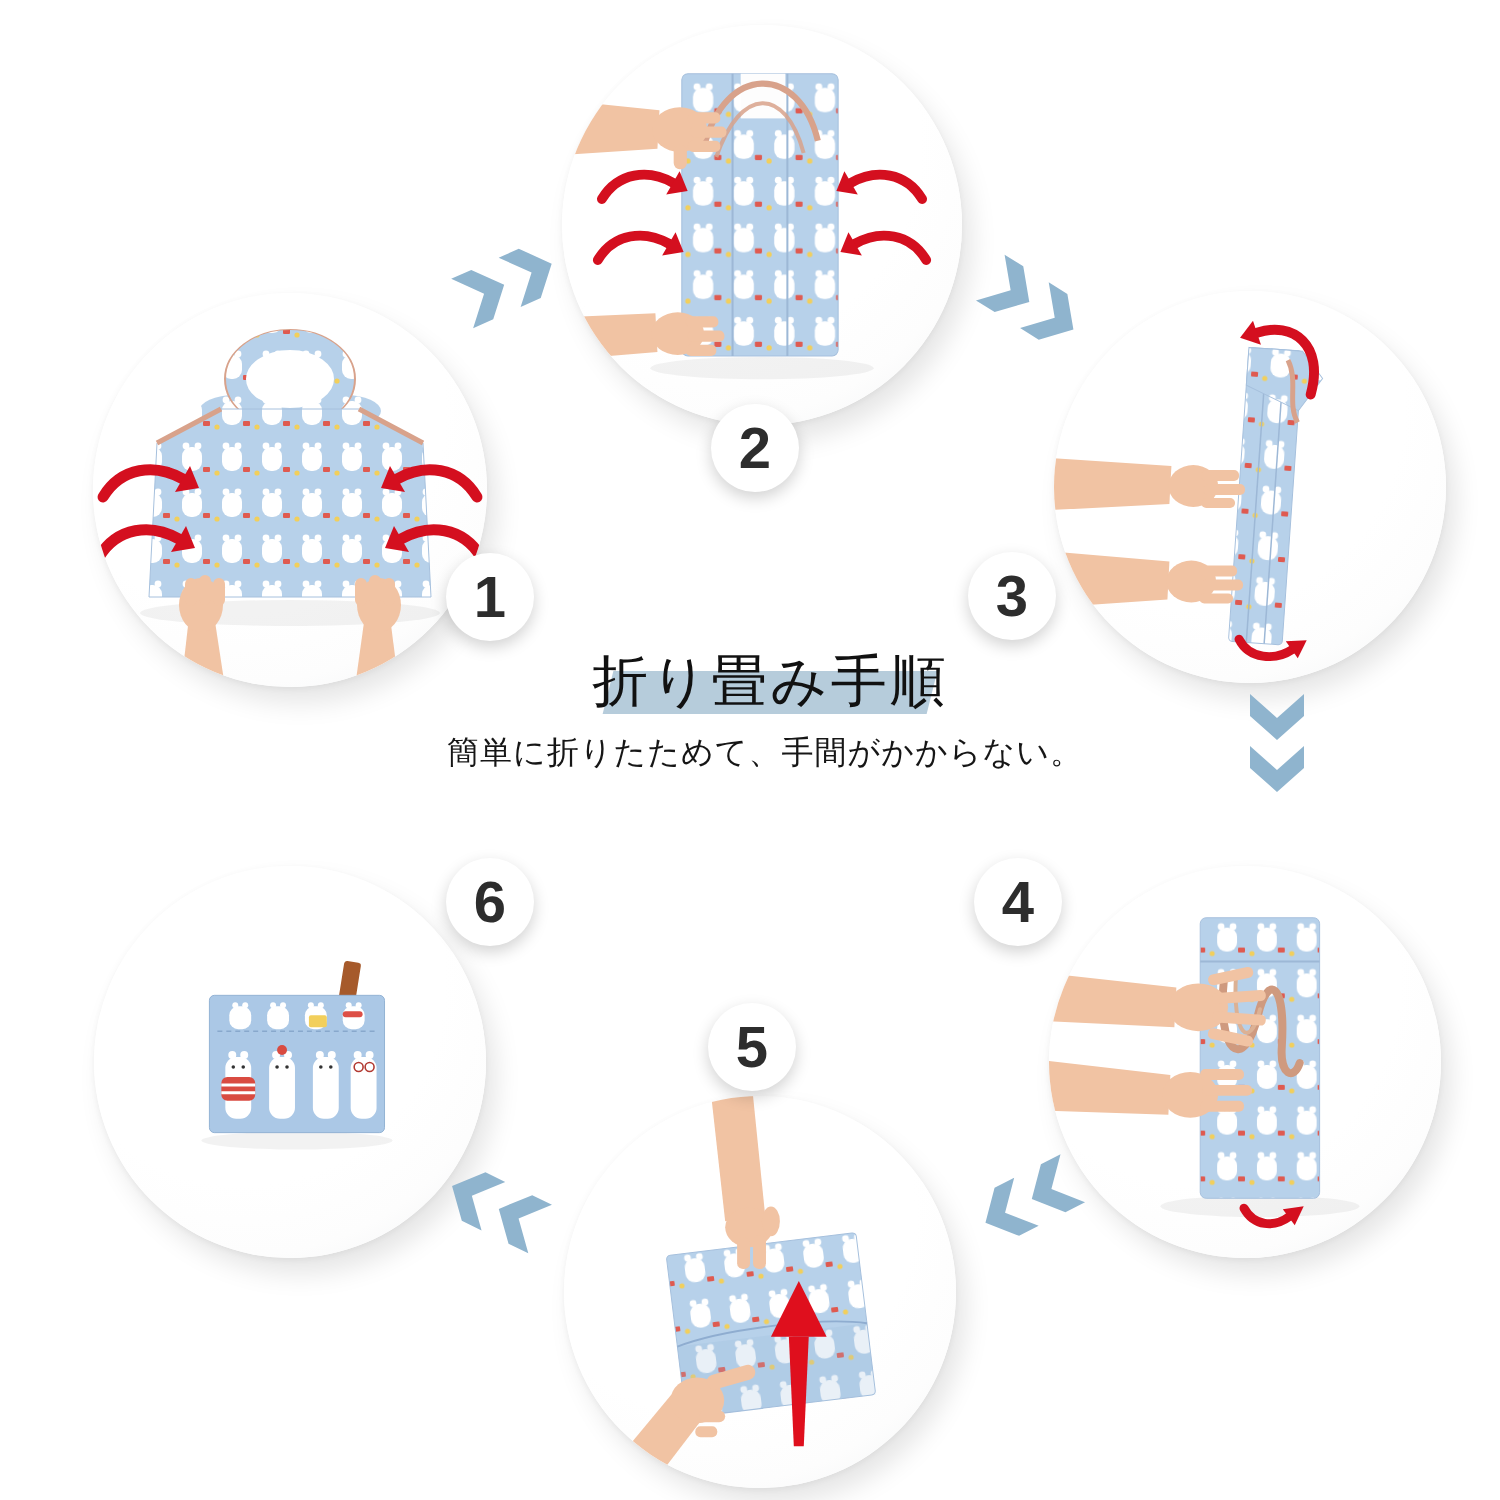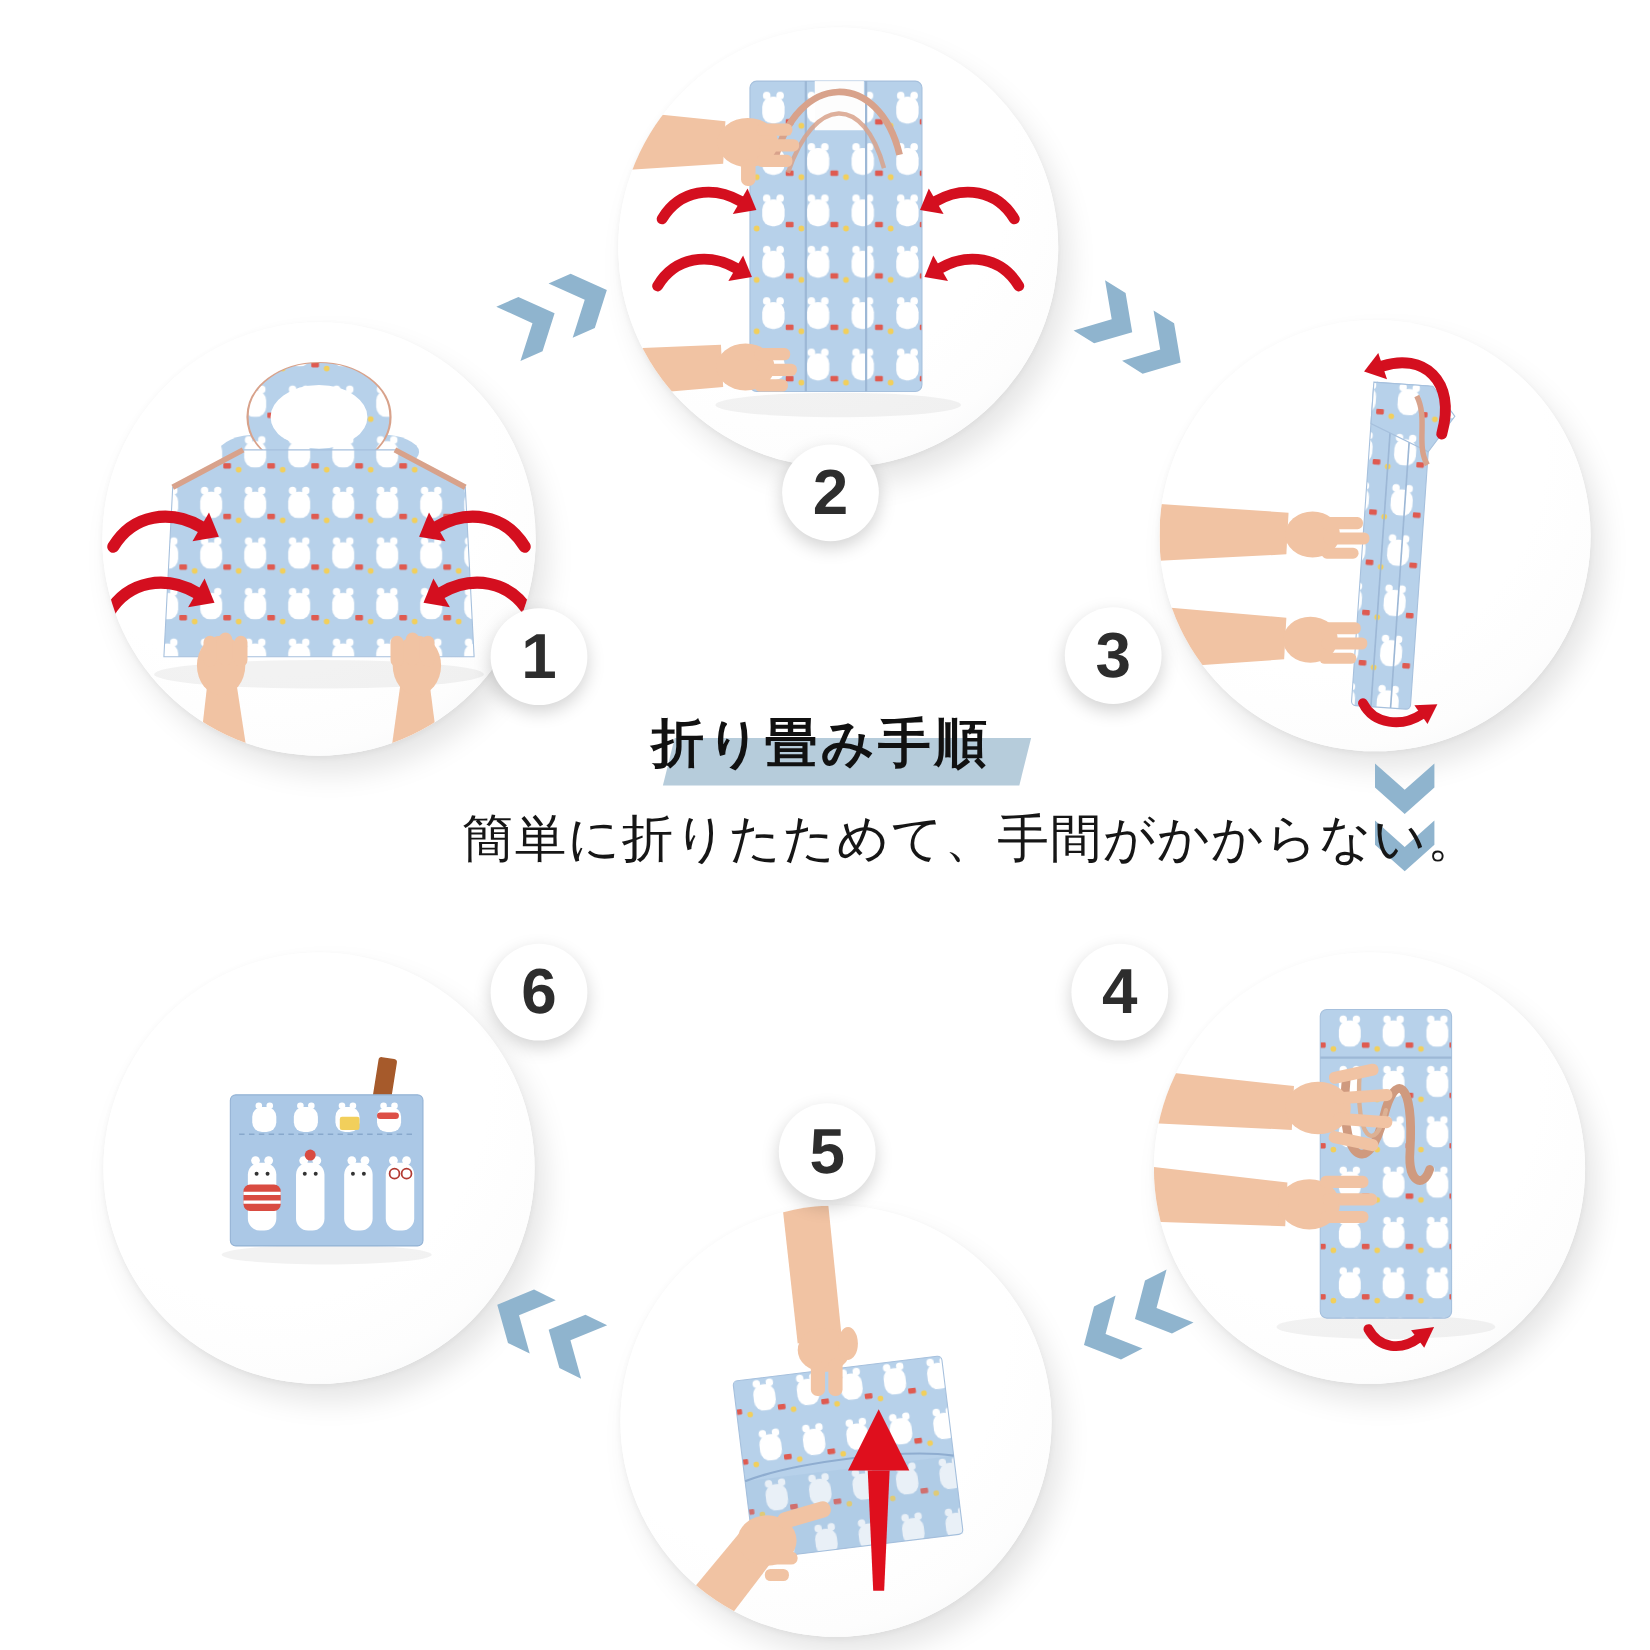--- a/index.html
+++ b/index.html
@@ -10,23 +10,23 @@
     background:radial-gradient(circle at 38% 30%,#ffffff 55%,#fdfdfd 74%,#f4f5f6 92%,#eaecee 100%);
     box-shadow:10px 16px 26px rgba(0,0,0,0.10),0 2px 6px rgba(0,0,0,0.05);}
   .circle svg{position:absolute;inset:0;width:100%;height:100%;}
   .badge{position:absolute;width:88px;height:88px;border-radius:50%;background:#ffffff;
     box-shadow:0 6px 16px rgba(0,0,0,0.18);display:flex;align-items:center;justify-content:center;
     font-size:58px;font-weight:bold;color:#2d2d2d;line-height:1;}
   .chevron-layer{position:absolute;left:0;top:0;pointer-events:none;}
   .title-highlight{position:absolute;left:608px;top:671px;width:324px;height:43px;
     background:#b6ccdb;transform:skewX(-14deg);}
   .title-text{position:absolute;left:592px;top:644px;width:356px;
-    font-size:48px;font-weight:bold;color:#111;letter-spacing:3px;white-space:nowrap;}
+    font-size:56px;font-weight:normal;color:#111;letter-spacing:3px;white-space:nowrap;}
   .subtitle-text{position:absolute;left:420px;top:731px;width:690px;text-align:center;
-    font-size:47px;color:#161616;letter-spacing:1px;white-space:nowrap;}
+    font-size:32px;color:#161616;letter-spacing:1px;white-space:nowrap;}
 </style>
 </head>
 <body>
 
 <div class="canvas">
 
   <div class="circle" style="left:93px;top:293px;width:394px;height:394px;">
     <svg viewBox="0 0 394 394">
       <defs>
         <pattern id="bp1" width="40" height="46" patternUnits="userSpaceOnUse">

